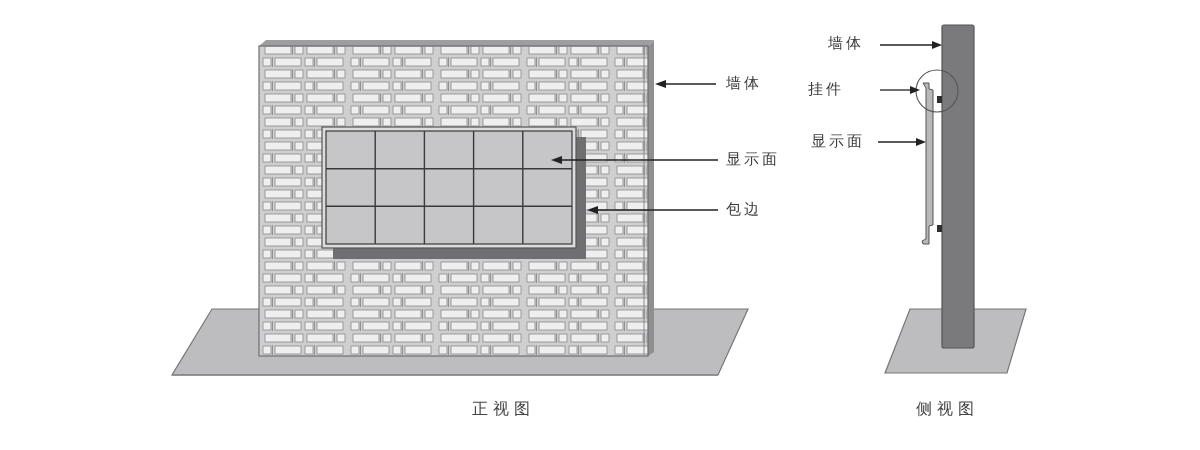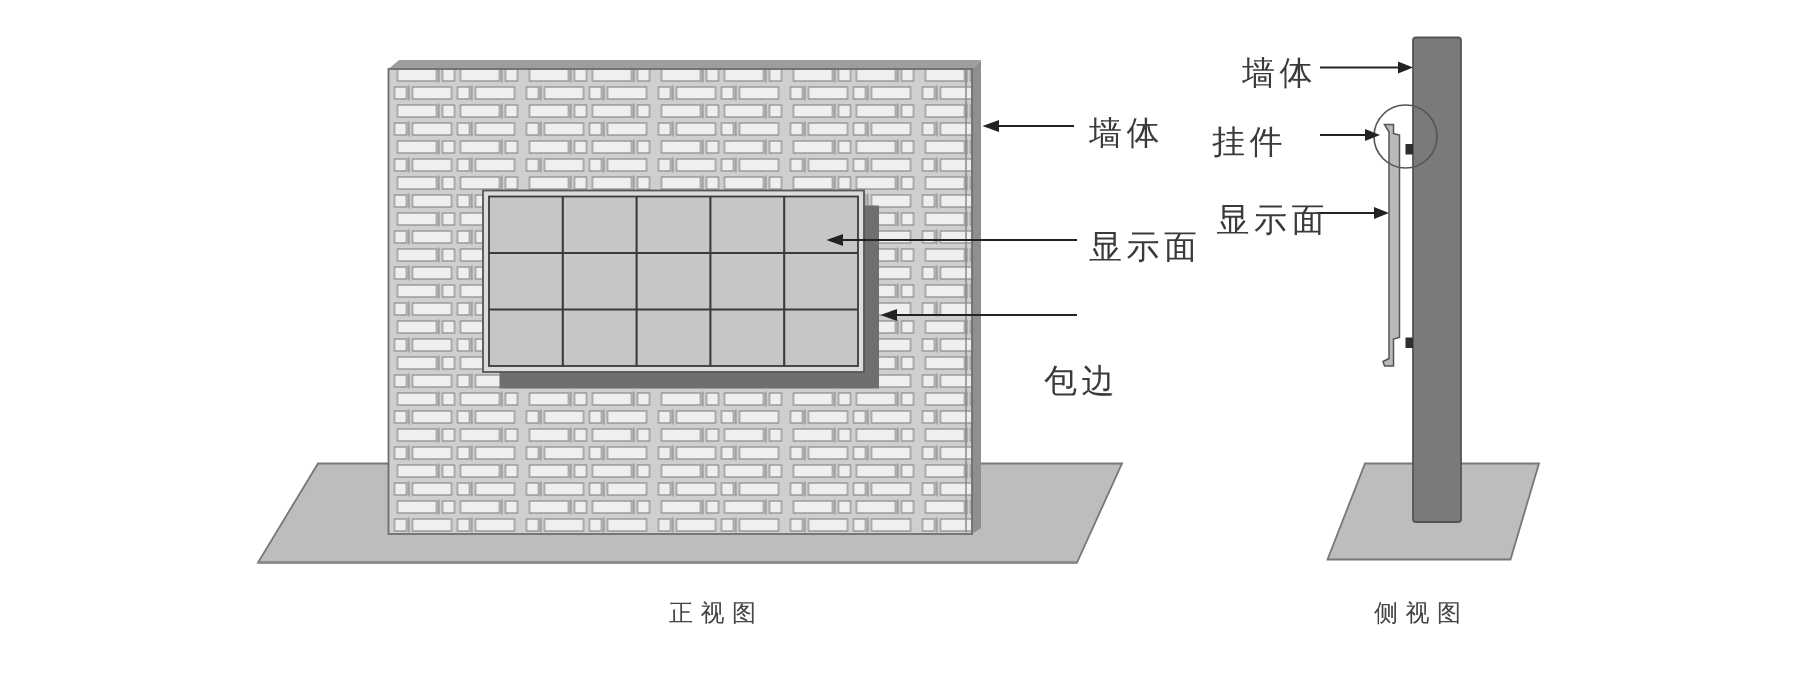--- a/index.html
+++ b/index.html
@@ -1,18 +1,18 @@
 <!DOCTYPE html>
 <html><head>
 <meta charset="utf-8">
 <style>
   html, body { margin:0; padding:0; background:#ffffff; }
   body { width:1200px; height:450px; position:relative; overflow:hidden; font-family:"DejaVu Sans", sans-serif; }
   #stage { position:absolute; left:0; top:0; width:1200px; height:450px; }
-  .label { position:absolute; font-size:22px; color:#3a3a3a; letter-spacing:3px; white-space:nowrap; font-weight:500; }
+  .label { position:absolute; font-size:15px; color:#3a3a3a; letter-spacing:3px; white-space:nowrap; font-weight:500; }
   .caption { position:absolute; font-size:16px; color:#444; letter-spacing:5px; white-space:nowrap; }
 </style>
 </head>
 <body>
 
 <div id="stage">
   <svg width="1200" height="450" viewBox="0 0 1200 450" xmlns="http://www.w3.org/2000/svg" style="position:absolute;left:0;top:0;">
     <defs>
       <pattern id="brickPat" x="261" y="44" width="88" height="24" patternUnits="userSpaceOnUse">
         <rect x="0" y="0" width="88" height="24" fill="#cfcfd1"></rect>
@@ -100,20 +100,20 @@
       </g>
       <g>
         <line x1="878" y1="142" x2="918" y2="142" stroke="#222" stroke-width="1.3"></line>
         <polygon points="926,142 916,138 916,146" fill="#222"></polygon>
       </g>
     </g>
   </svg>
 
   <div class="label" style="left:726px; top:74px;">墙体</div>
   <div class="label" style="left:726px; top:150px;">显示面</div>
-  <div class="label" style="left:696px; top:200px;margin-top:39px;">包边</div>
-  <div class="caption" style="left:446px; top:399px;">正视图</div>
+  <div class="label" style="left:726px; top:200px;">包边</div>
+  <div class="caption" style="left:472px; top:399px;">正视图</div>
 
   <div class="label" style="left:828px; top:34px;">墙体</div>
   <div class="label" style="left:808px; top:80px;">挂件</div>
   <div class="label" style="left:811px; top:132px;">显示面</div>
   <div class="caption" style="left:916px; top:399px;">侧视图</div>
 </div>
 
 </body></html>

